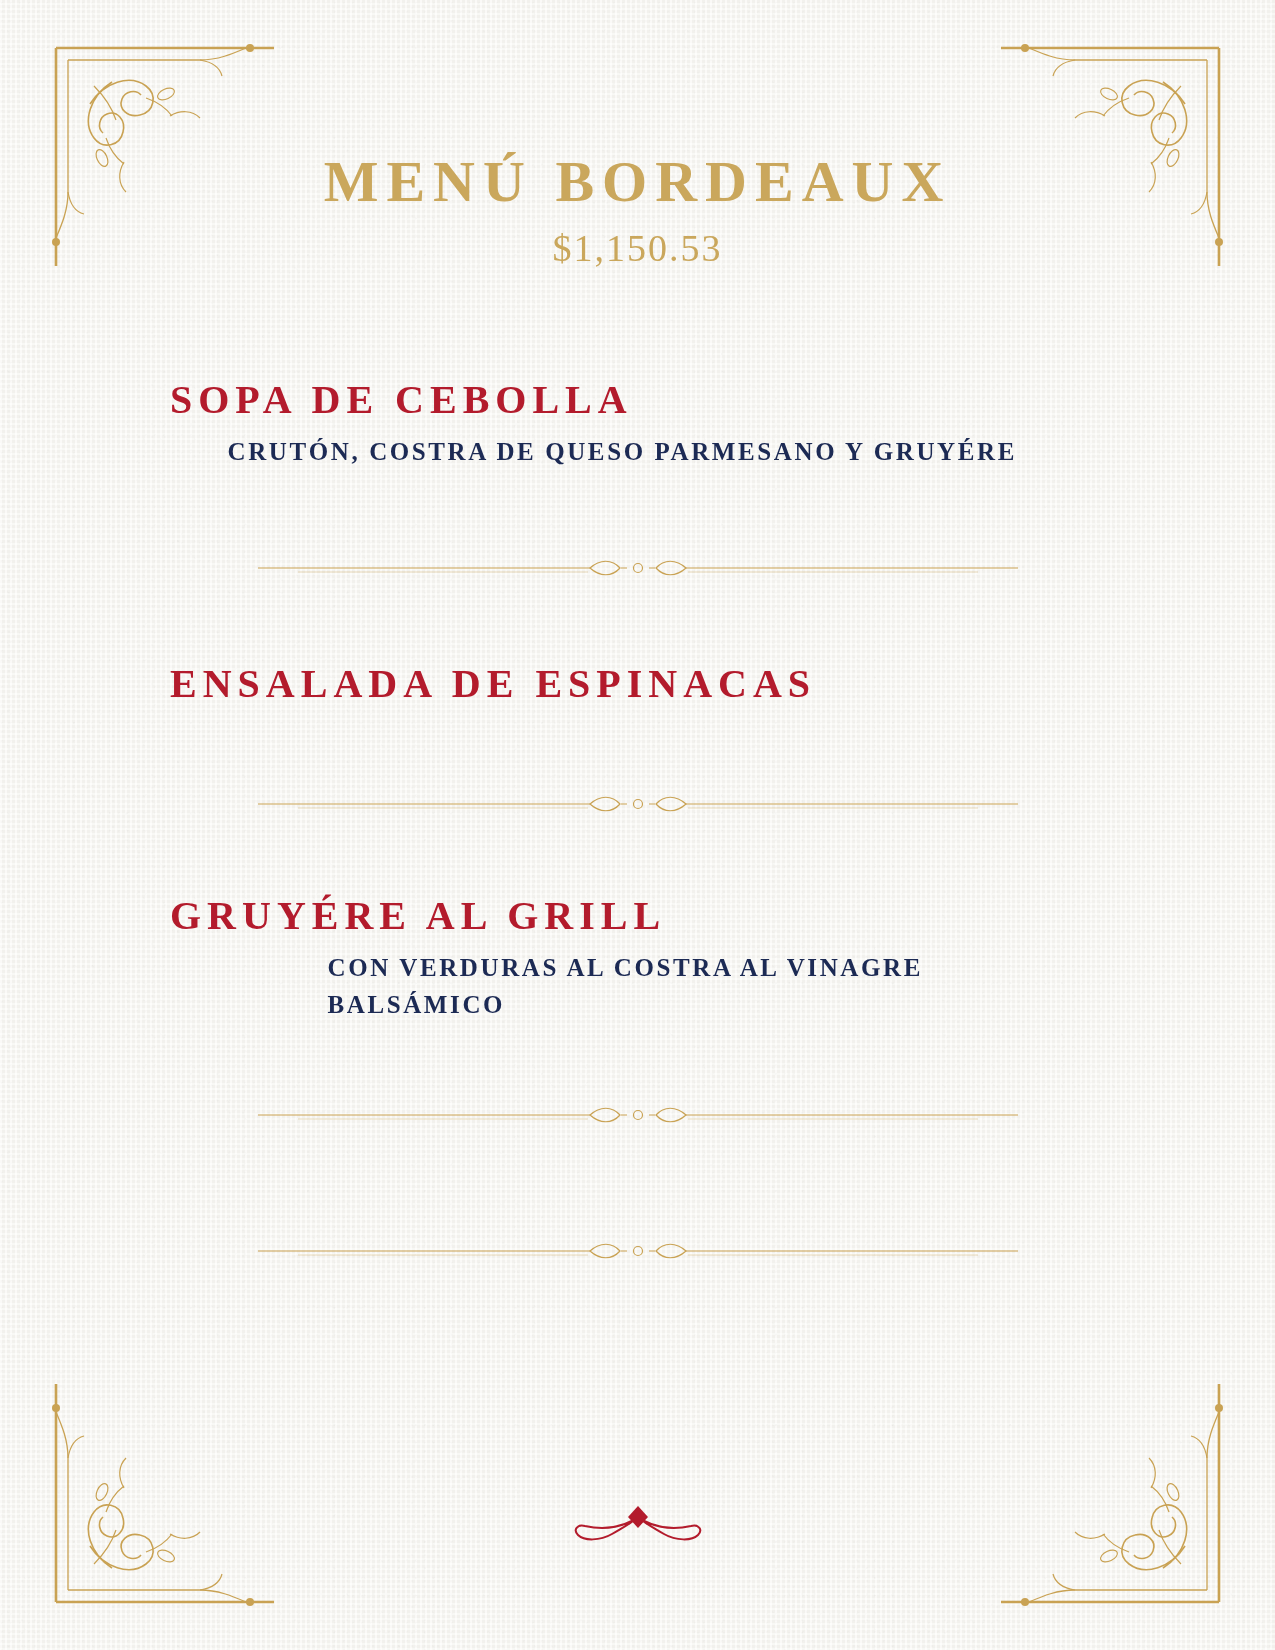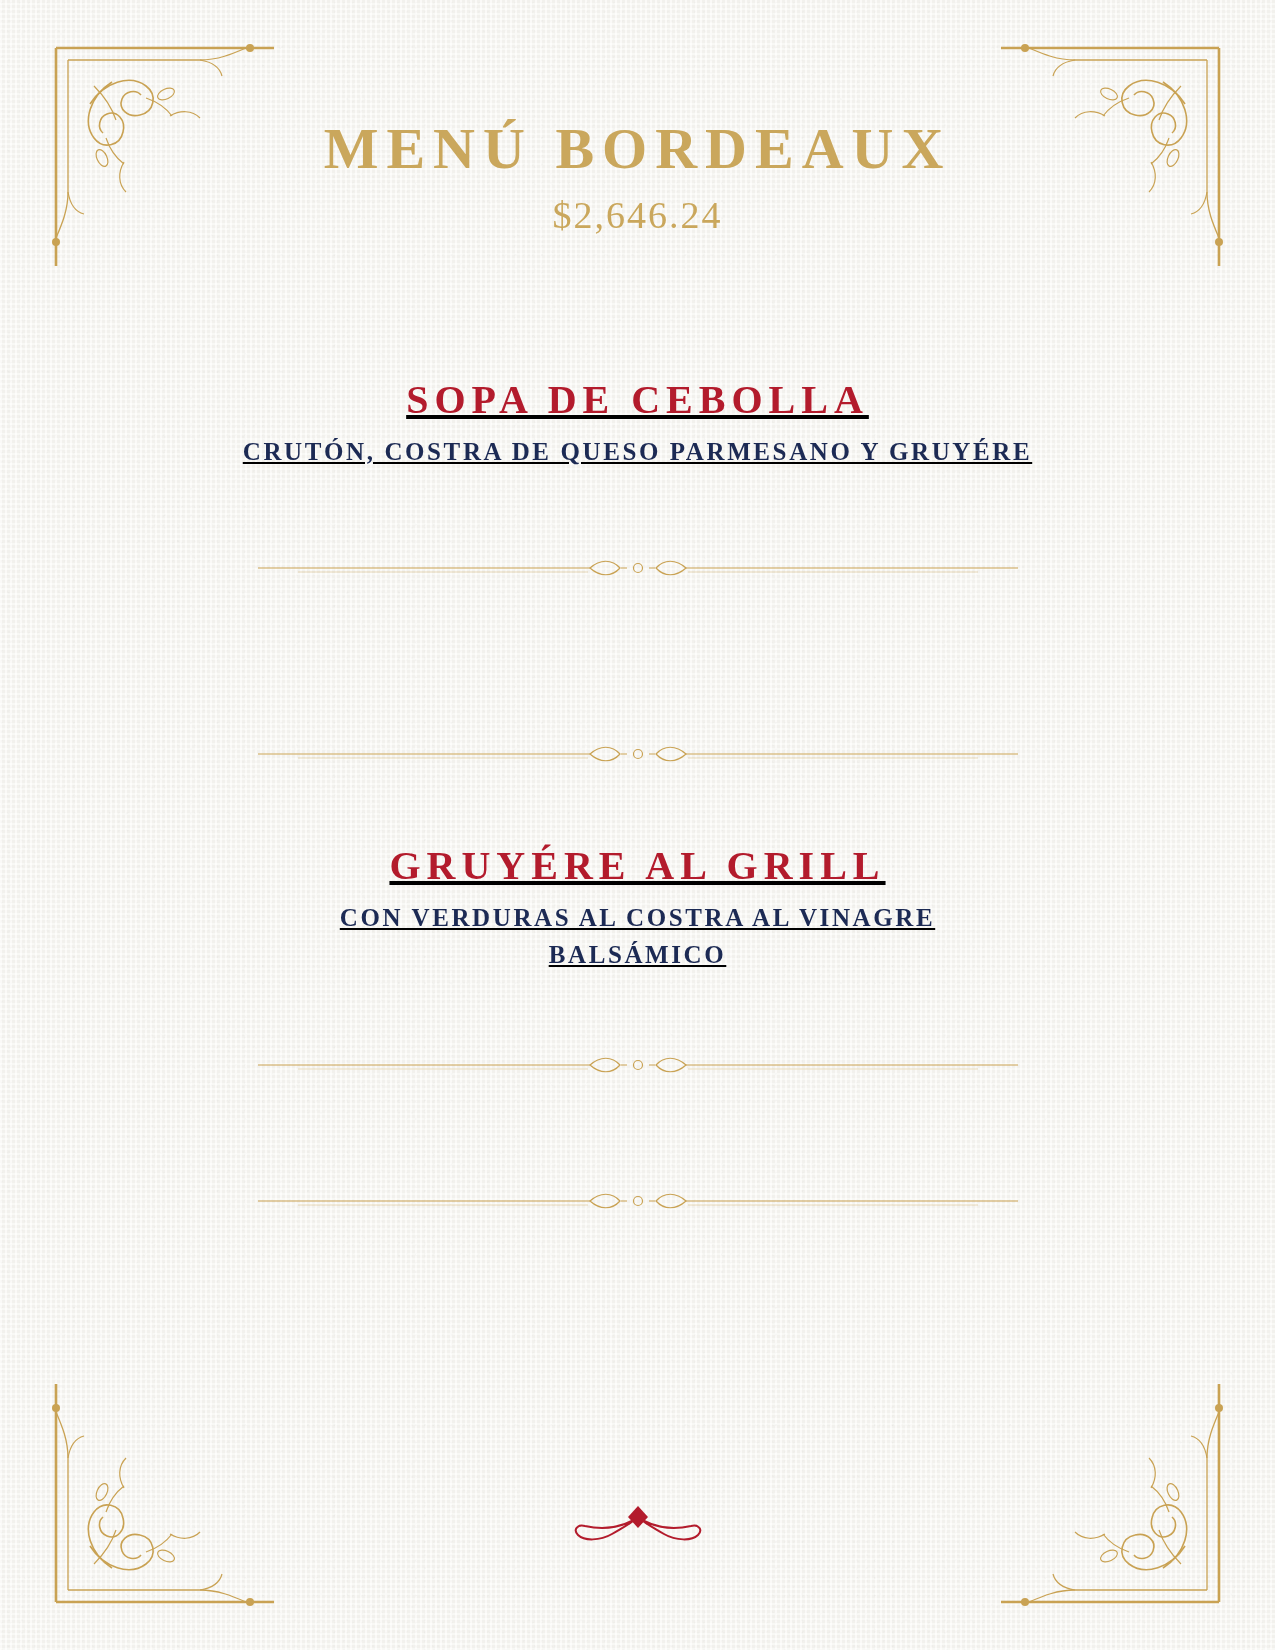--- a/index.html
+++ b/index.html
@@ -44,21 +44,21 @@
   }
   .corner svg { display: block; width: 100%; height: 100%; }
   .corner-tl { top: 42px; left: 50px; }
   .corner-tr { top: 42px; right: 50px; transform: scaleX(-1); }
   .corner-bl { bottom: 42px; left: 50px; transform: scaleY(-1); }
   .corner-br { bottom: 42px; right: 50px; transform: scale(-1, -1); }
 
   
   .header {
     position: absolute;
-    top: 117px;
+    top: 150px;
     left: 0;
     right: 0;
     text-align: center;
   }
   .menu-title {
     font-size: 58px;
     letter-spacing: 8px;
     color: #caa75c;
     font-weight: bold;
     margin: 0;
@@ -71,22 +71,21 @@
     margin: 14px 0 0 0;
     line-height: 1.1;
   }
 
   
   .courses {
     position: absolute;
     top: 375px;
     left: 170px;
     width: 935px;
-    text-align: center;
-    text-decoration: underline;
+    text-align: left;
   }
   .course {
     margin: 0;
   }
   .course-name {
     font-size: 40px;
     letter-spacing: 6px;
     color: #b31b2c;
     font-weight: bold;
     line-height: 1.25;
@@ -234,21 +233,21 @@
       <path d="M56 96 c4 12 10 20 18 26" stroke-width="1.2"></path>
       <path d="M120 74 c10-6 22-6 30 2" stroke-width="1.2"></path>
       <path d="M74 120 c-6 10-6 22 2 30" stroke-width="1.2"></path>
       <ellipse cx="116" cy="52" rx="9" ry="5" transform="rotate(-25 116 52)" stroke-width="1.2"></ellipse>
       <ellipse cx="52" cy="116" rx="5" ry="9" transform="rotate(-25 52 116)" stroke-width="1.2"></ellipse>
     </svg>
   </div>
 
   <div class="header">
     <h1 class="menu-title">MENÚ BORDEAUX</h1>
-    <div class="menu-price">$2,646.24</div>
+    <div class="menu-price">$1,150.53</div>
   </div>
 
   <div class="courses">
 
     <div class="course c-soup">
       <div class="course-name">SOPA DE CEBOLLA</div>
       <div class="course-desc">CRUTÓN, COSTRA DE QUESO PARMESANO Y GRUYÉRE</div>
     </div>
 
     <div class="sp-1"></div>
@@ -262,20 +261,21 @@
         <path d="M352 13 c10-9 22-9 30 0 -8 9-20 9-30 0z" stroke-width="1.2"></path>
         <path d="M448 13 c-10-9-22-9-30 0 8 9 20 9 30 0z" stroke-width="1.2"></path>
         <circle cx="400" cy="13" r="4.5" stroke-width="1.2"></circle>
         <path d="M389 13 h-6 M411 13 h6" stroke-width="1.1"></path>
       </svg>
     </div>
 
     <div class="sp-2"></div>
 
     <div class="course">
+      <div class="course-name">ENSALADA DE ESPINACAS</div>
     </div>
 
     <div class="sp-3"></div>
 
     <div class="divider">
       <svg viewBox="0 0 800 26" fill="none" stroke="currentColor">
         <path d="M20 13 H352" stroke-width="1.1"></path>
         <path d="M448 13 H780" stroke-width="1.1"></path>
         <path d="M60 17 H350" stroke-width="0.7" opacity="0.55"></path>
         <path d="M450 17 H740" stroke-width="0.7" opacity="0.55"></path>

